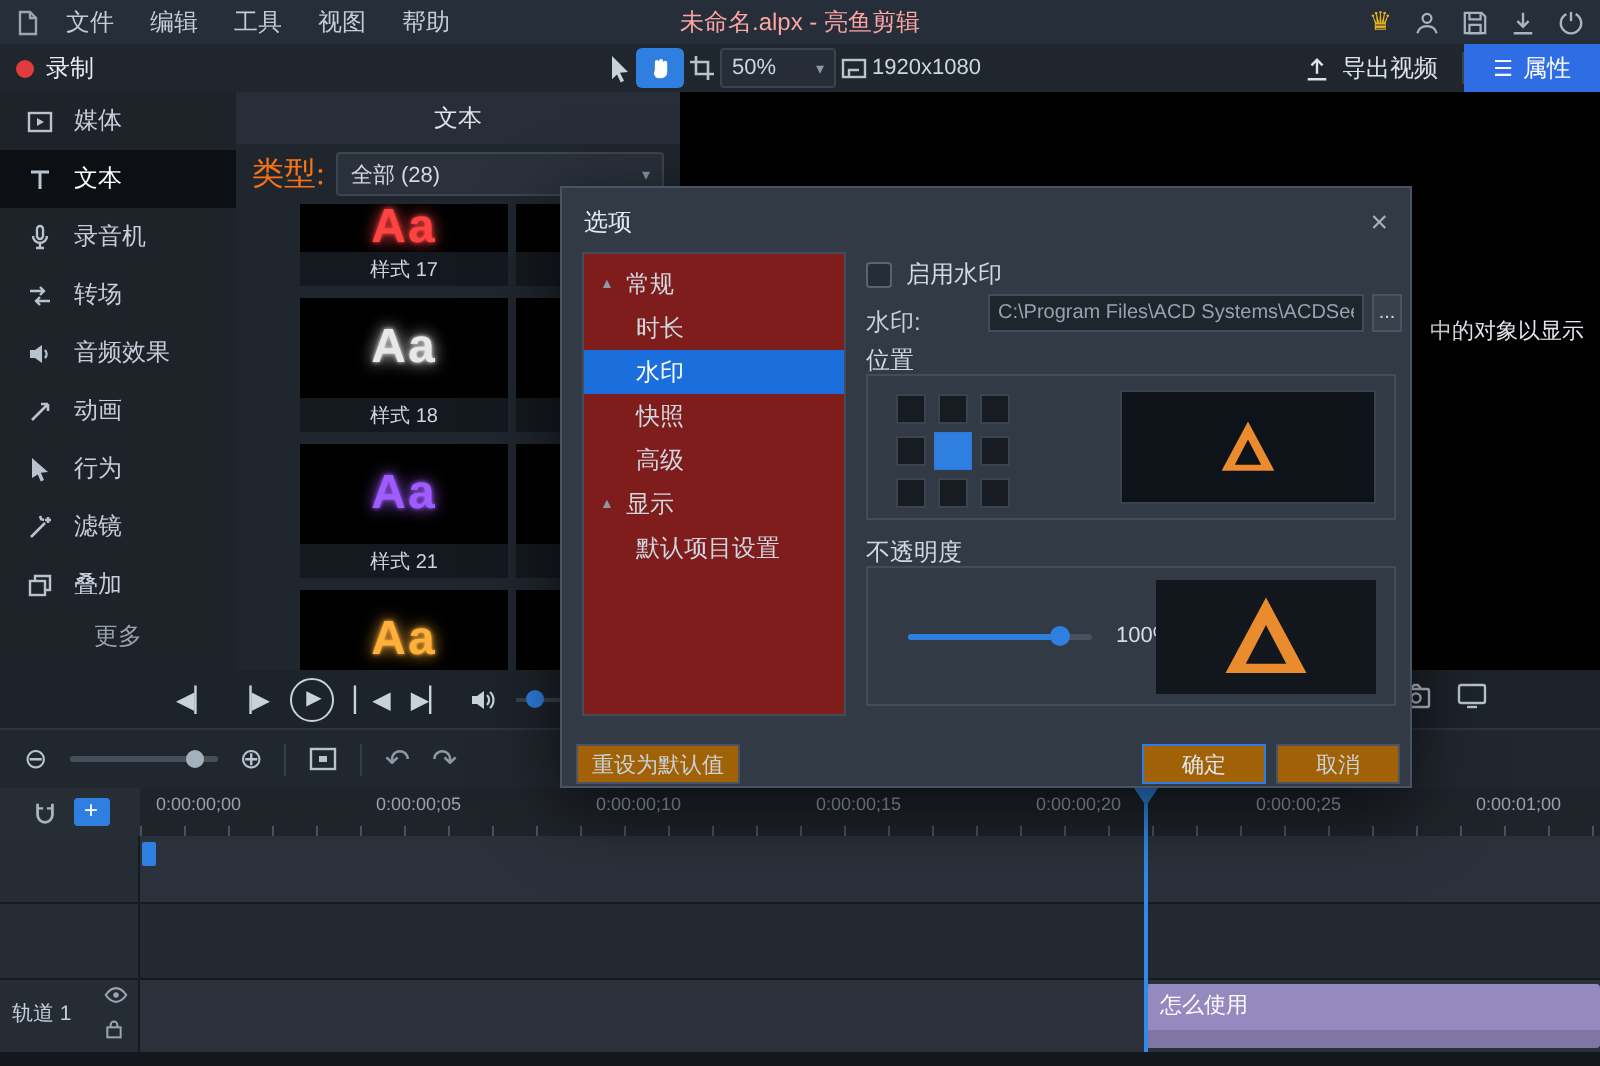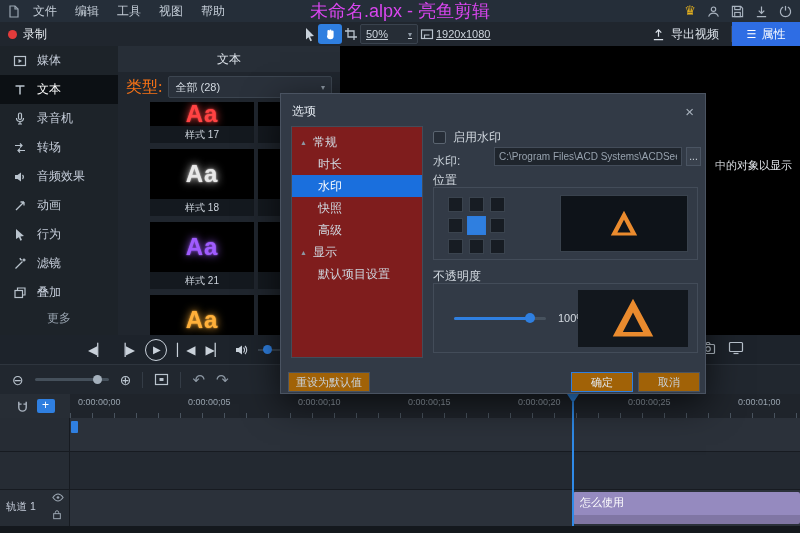--- a/index.html
+++ b/index.html
@@ -5,29 +5,29 @@
   html,body{margin:0;padding:0;background:#0d1116;}
   #app{position:relative;width:800px;height:533px;overflow:hidden;background:#1b2129;
        font-family:"Liberation Sans","DejaVu Sans",sans-serif;color:#c9d1d9;-webkit-font-smoothing:antialiased;}
   svg{display:block;}
 
   
   .menubar{position:absolute;left:0;top:0;width:800px;height:22px;background:#252e39;
            border-bottom:1px solid #1a2027;display:flex;align-items:center;font-size:12px;color:#c3ccd6;}
   .mb-appicon{margin:0 4px 0 8px;color:#9aa5b1;}
   .menu-item{padding:0 9px;line-height:22px;cursor:default;}
-  .win-title{position:absolute;left:50%;top:0;transform:translateX(-50%);line-height:22px;color:#d946ef;font-size:18px;white-space:nowrap;}
+  .win-title{position:absolute;left:50%;top:0;transform:translateX(-50%);line-height:22px;color:#fca5a5;font-size:12px;white-space:nowrap;}
   .mb-right{position:absolute;right:8px;top:0;height:22px;display:flex;align-items:center;gap:11px;color:#aab4c0;}
   .crown{color:#e5b11f;font-size:13px;line-height:22px;}
 
   
   .toolbar{position:absolute;left:0;top:22px;width:800px;height:24px;background:#20262e;border-bottom:1px solid #2b323b;}
   .record{position:absolute;left:8px;top:0;height:24px;display:flex;align-items:center;gap:6px;font-size:12px;color:#e8edf2;}
   .rec-dot{width:9px;height:9px;border-radius:50%;background:#e23b3b;}
-  .tb-center{position:absolute;left:302px;top:0;height:24px;display:flex;align-items:center;gap:2px;text-decoration:underline;}
+  .tb-center{position:absolute;left:302px;top:0;height:24px;display:flex;align-items:center;gap:2px;}
   .hand-btn{width:24px;height:20px;background:#2f7fe0;border-radius:3px;display:flex;align-items:center;justify-content:center;}
   .zoom-select{height:18px;min-width:46px;background:#262d36;border:1px solid #3a434e;border-radius:2px;
                display:flex;align-items:center;justify-content:space-between;gap:4px;padding:0 5px;font-size:11px;color:#cdd5dd;}
   .caret{font-size:8px;color:#8d98a4;}
   .canvas-size{font-size:11px;color:#cdd5dd;}
   .tb-right{position:absolute;right:0;top:0;height:24px;display:flex;align-items:center;}
   .export{display:flex;align-items:center;gap:6px;padding:0 12px;font-size:12px;color:#dbe2ea;}
   .tb-sep{width:1px;height:16px;background:#3a424d;}
   .props-btn{width:68px;height:24px;background:#2e6de4;color:#fff;display:flex;align-items:center;justify-content:center;gap:5px;font-size:12px;}
   .props-btn .ham{font-size:11px;}

